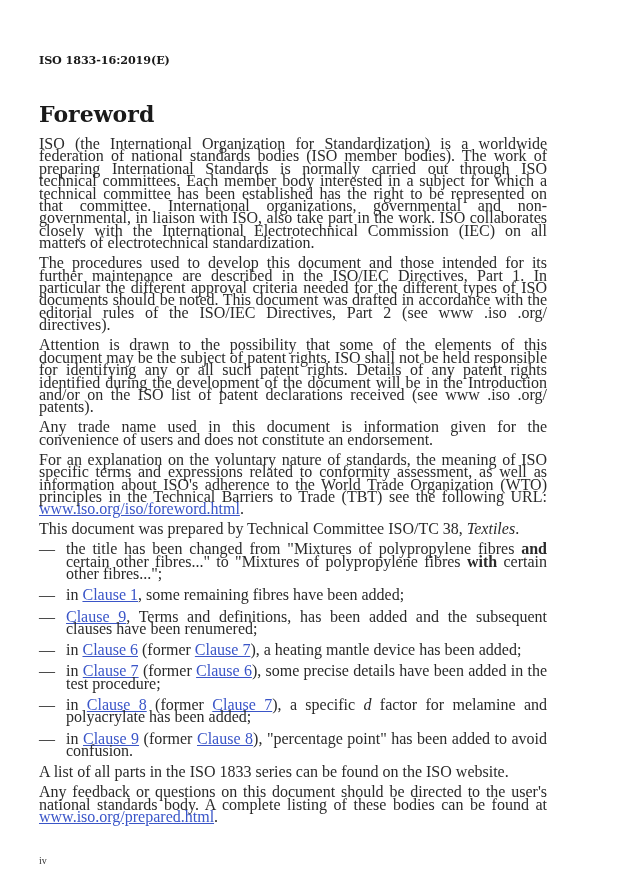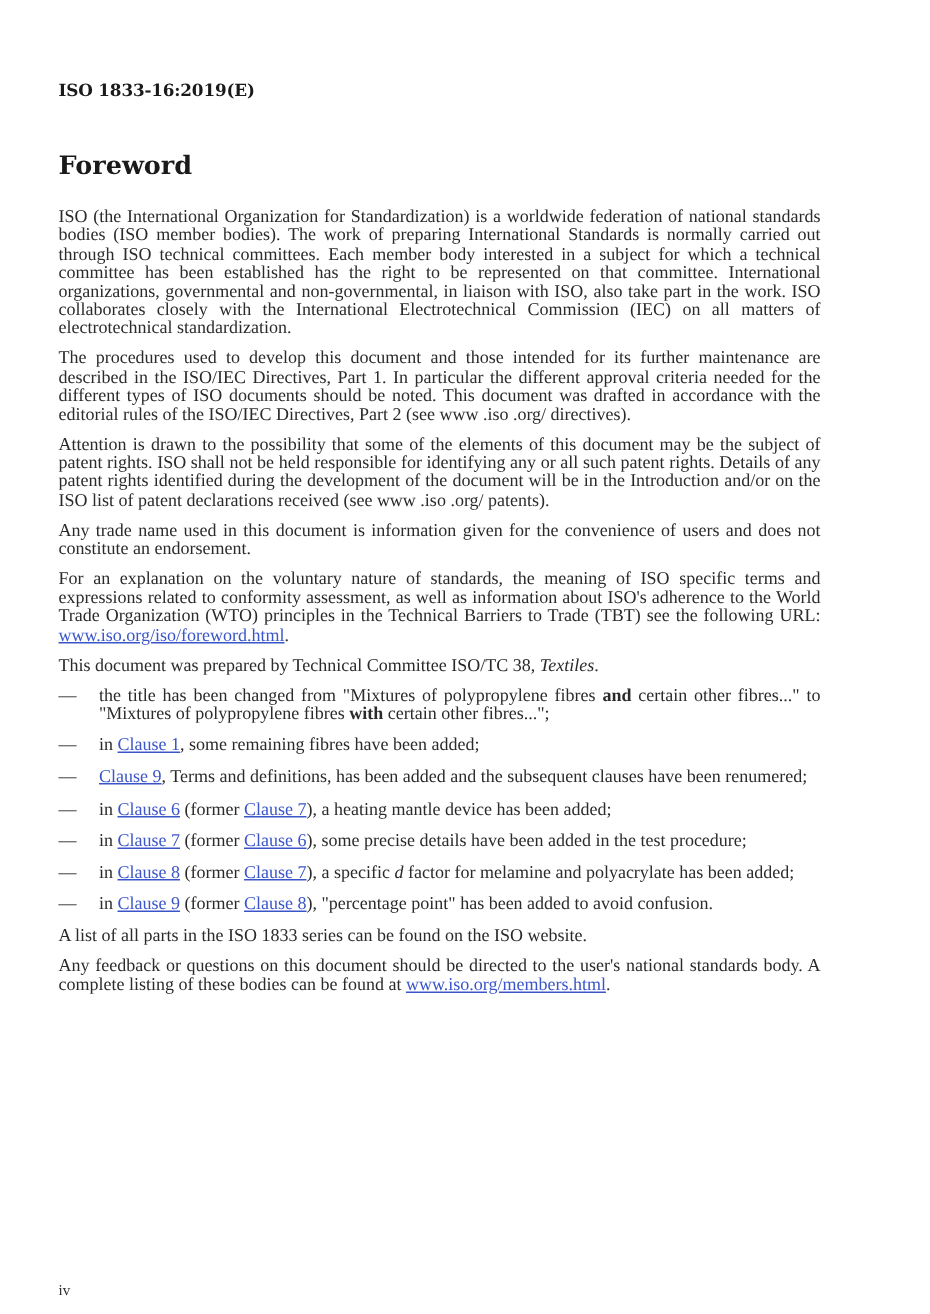--- a/index.html
+++ b/index.html
@@ -2,23 +2,23 @@
 <html><head>
   <meta charset="utf-8">
   <style>
     html, body { margin: 0; padding: 0; background: #ffffff; }
     body { width: 620px; height: 876px; position: relative; overflow: hidden;
            font-family: "DejaVu Serif", "Liberation Serif", serif; color: #2a2a2a; }
     .page { position: absolute; left: 0; top: 16px; width: 620px; height: 876px; }
     .doc-id { position: absolute; left: 39px; top: 37px; font-family: "DejaVu Serif", serif;
               font-weight: bold; font-size: 11.2px; color: #1a1a1a; letter-spacing: -0.1px; }
     .title { position: absolute; left: 39px; top: 85px; font-family: "DejaVu Serif", serif;
-             font-weight: bold; font-size: 17px; color: #1a1a1a; margin: 0; }
+             font-weight: bold; font-size: 22px; color: #1a1a1a; margin: 0; }
     .body { position: absolute; left: 39px; top: 122px; width: 508px;
-            font-family: "Liberation Serif", serif; font-size: 12px; line-height: 12.4px; }
+            font-family: "Liberation Serif", serif; font-size: 16px; line-height: 12.4px; }
     .body p { margin: 0 0 7.6px 0; text-align: justify; }
     .body a { color: #3a55c8; }
     .list { list-style: none; margin: 0; padding: 0; }
     .list li { position: relative; padding-left: 27px; margin: 0 0 8.8px 0; text-align: justify; }
     .list li .dash { position: absolute; left: 0; top: 0; }
     .footer-page { position: absolute; left: 39px; top: 839px; font-family: "Liberation Serif", serif;
                    font-size: 10px; color: #333; text-align: center; }
     .footer-copy { position: absolute; right: 74px; top: 839px; font-family: "Liberation Serif", serif;
                    font-size: 9.4px; color: #333; margin-top: 28px; }
   </style>
@@ -41,18 +41,18 @@
       <li><span class="dash">—</span><span>the title has been changed from "Mixtures of polypropylene fibres </span><b>and</b><span> certain other fibres..." to "Mixtures of polypropylene fibres </span><b>with</b><span> certain other fibres...";</span></li>
       <li><span class="dash">—</span><span>in </span><a href="#">Clause 1</a><span>, some remaining fibres have been added;</span></li>
       <li><span class="dash">—</span><a href="#">Clause 9</a><span>, Terms and definitions, has been added and the subsequent clauses have been renumered;</span></li>
       <li><span class="dash">—</span><span>in </span><a href="#">Clause 6</a><span> (former </span><a href="#">Clause 7</a><span>), a heating mantle device has been added;</span></li>
       <li><span class="dash">—</span><span>in </span><a href="#">Clause 7</a><span> (former </span><a href="#">Clause 6</a><span>), some precise details have been added in the test procedure;</span></li>
       <li><span class="dash">—</span><span>in </span><a href="#">Clause 8</a><span> (former </span><a href="#">Clause 7</a><span>), a specific </span><i>d</i><span> factor for melamine and polyacrylate has been added;</span></li>
       <li><span class="dash">—</span><span>in </span><a href="#">Clause 9</a><span> (former </span><a href="#">Clause 8</a><span>), "percentage point" has been added to avoid confusion.</span></li>
     </ul>
 
     <p>A list of all parts in the ISO 1833 series can be found on the ISO website.</p>
-    <p><span>Any feedback or questions on this document should be directed to the user's national standards body. A complete listing of these bodies can be found at </span><a href="#">www.iso.org/members.html</a><span>.</span></p>
+    <p><span>Any feedback or questions on this document should be directed to the user's national standards body. A complete listing of these bodies can be found at </span><a href="#">www.iso.org/prepared.html</a><span>.</span></p>
   </div>
 
   <div class="footer-page">iv</div>
   <div class="footer-copy">© ISO 2019 – All rights reserved</div>
 </div>
 
 </body></html>

